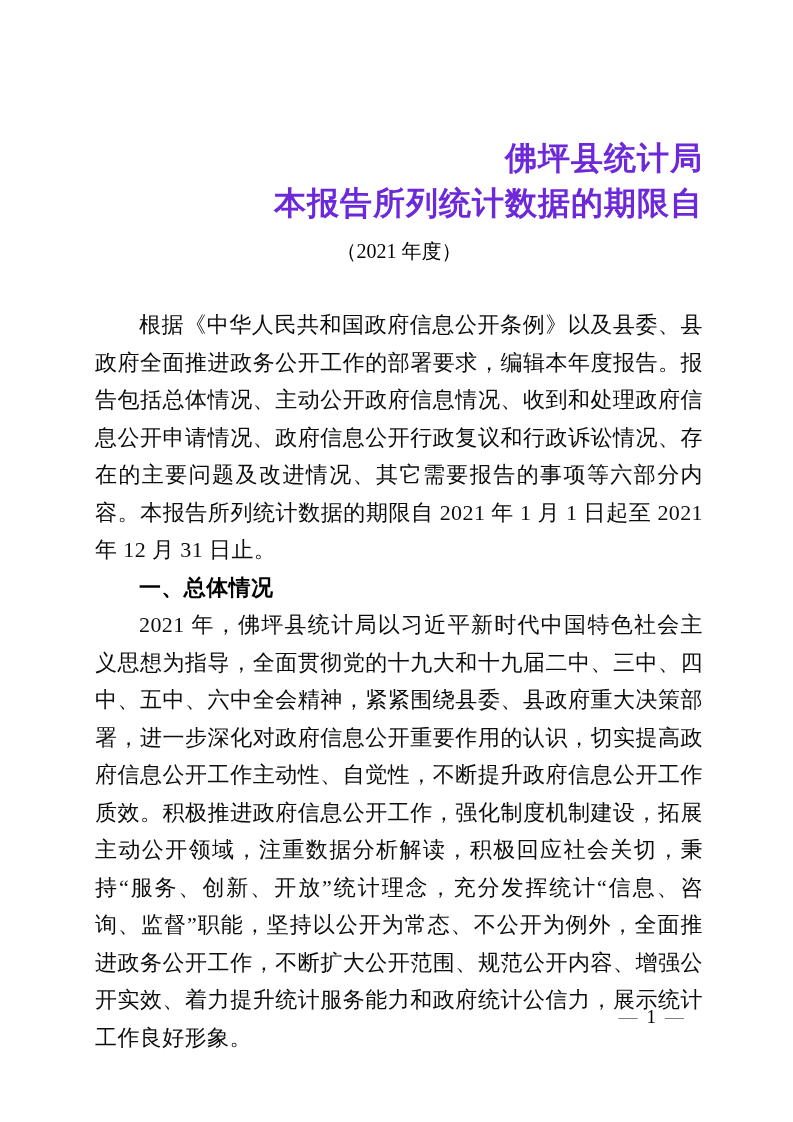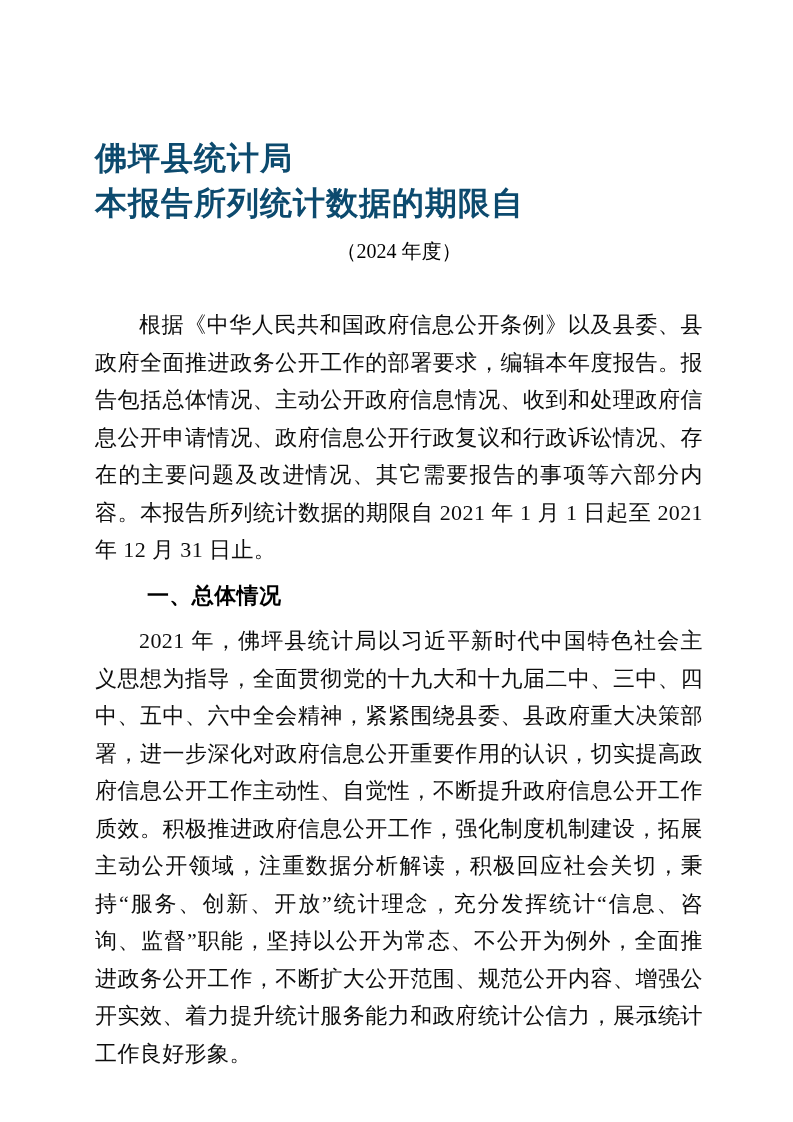--- a/index.html
+++ b/index.html
@@ -17,26 +17,26 @@
     color: #111111;
   }
   .content {
     position: absolute;
     left: 95px;
     top: 136px;
     width: 608px;
   }
   .doc-title {
     margin: 0;
-    text-align: left;
+    text-align: right;
     font-size: 32px;
     font-weight: bold;
     line-height: 45px;
     letter-spacing: 1px;
-    color: #0c4a6e;
+    color: #6d28d9;
   }
   .doc-title .title-line {
     display: block;
   }
   .doc-subtitle {
     margin-top: 12px;
     text-align: center;
     font-size: 20px;
     line-height: 26px;
     font-weight: normal;
@@ -48,21 +48,21 @@
     line-height: 37.5px;
     text-align: justify;
     letter-spacing: 0.4px;
     color: #0d0d0d;
   }
   .para {
     margin: 0;
     text-indent: 2em;
   }
   .section-heading {
-    margin: 8px;
+    margin: 0;
     font-size: 22px;
     line-height: 37.5px;
     text-indent: 2em;
     font-weight: bold;
     font-family: "Liberation Sans", "DejaVu Sans", sans-serif;
     color: #000000;
   }
   .footer {
     position: absolute;
     top: 1005px;
@@ -82,21 +82,21 @@
 </style>
 </head>
 <body>
 
 <div class="page">
   <div class="content">
     <h1 class="doc-title">
       <span class="title-line">佛坪县统计局</span>
       <span class="title-line">本报告所列统计数据的期限自</span>
     </h1>
-    <div class="doc-subtitle">（2024 年度）</div>
+    <div class="doc-subtitle">（2021 年度）</div>
 
     <div class="body-text">
       <p class="para">根据《中华人民共和国政府信息公开条例》以及县委、县政府全面推进政务公开工作的部署要求，编辑本年度报告。报告包括总体情况、主动公开政府信息情况、收到和处理政府信息公开申请情况、政府信息公开行政复议和行政诉讼情况、存在的主要问题及改进情况、其它需要报告的事项等六部分内容。本报告所列统计数据的期限自 2021 年 1 月 1 日起至 2021 年 12 月 31 日止。</p>
       <h2 class="section-heading">一、总体情况</h2>
       <p class="para">2021 年，佛坪县统计局以习近平新时代中国特色社会主义思想为指导，全面贯彻党的十九大和十九届二中、三中、四中、五中、六中全会精神，紧紧围绕县委、县政府重大决策部署，进一步深化对政府信息公开重要作用的认识，切实提高政府信息公开工作主动性、自觉性，不断提升政府信息公开工作质效。积极推进政府信息公开工作，强化制度机制建设，拓展主动公开领域，注重数据分析解读，积极回应社会关切，秉持“服务、创新、开放”统计理念，充分发挥统计“信息、咨询、监督”职能，坚持以公开为常态、不公开为例外，全面推进政务公开工作，不断扩大公开范围、规范公开内容、增强公开实效、着力提升统计服务能力和政府统计公信力，展示统计工作良好形象。</p>
     </div>
   </div>
 
   <div class="footer">
     <span class="dash">—</span><span class="page-num">1</span><span class="dash">—</span>

